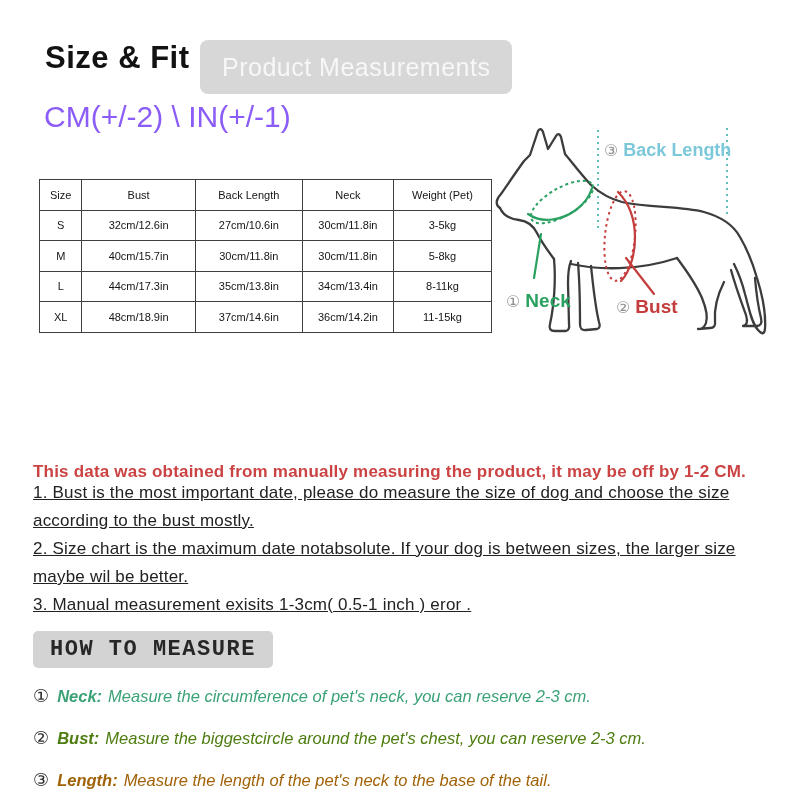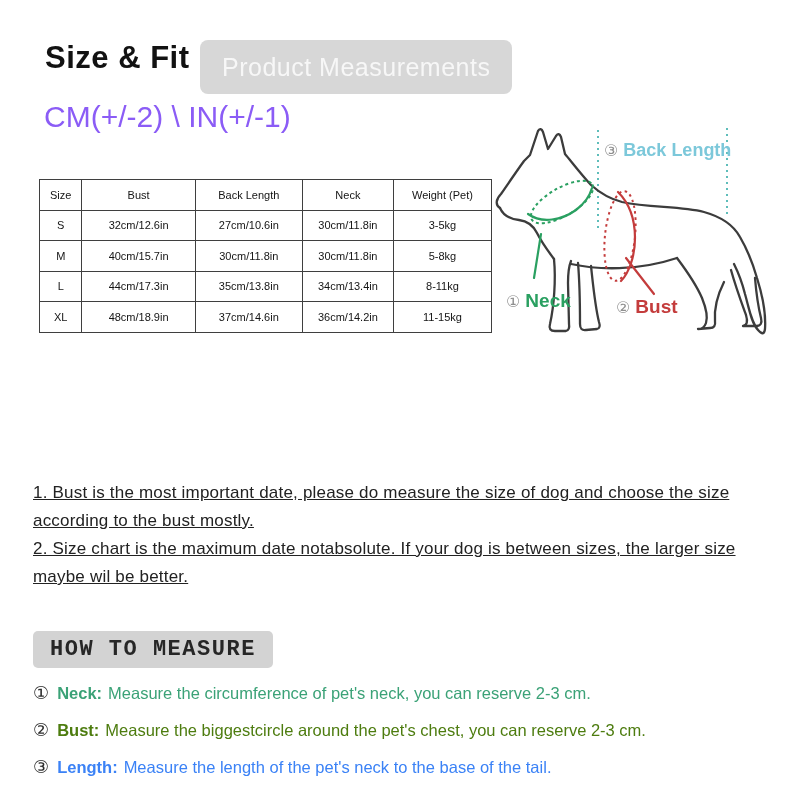--- a/index.html
+++ b/index.html
@@ -40,21 +40,21 @@
   .stroke-red-dash{fill:none;stroke:#c43c3c;stroke-width:2;stroke-dasharray:2.5 3.5;}
   
   .warning{position:absolute;left:33px;top:445px;width:730px;font-size:17px;font-weight:600;letter-spacing:.2px;}
   .notes{position:absolute;left:33px;top:479px;width:708px;font-size:17px;line-height:28px;color:#222;letter-spacing:.2px;}
   .notes p{margin:0;text-decoration:underline;}
   .htm-heading{
     position:absolute;left:33px;top:631px;padding:6px 17px;background:#d3d3d3;border-radius:5px;
     font-size:22px;font-weight:600;letter-spacing:1.5px;color:#262626;font-family:Liberation Mono, monospace;
   }
   .steps{position:absolute;left:33px;top:681px;width:740px;}
-  .step{margin-bottom:12px;font-size:16.5px;line-height:25px;white-space:nowrap;}
+  .step{margin-bottom:12px;font-size:16.5px;line-height:30px;white-space:nowrap;font-style:italic;}
   .step-num{color:#2e2e2e;font-size:18px;margin-right:8px;font-weight:400;}
   .step-label{font-weight:700;margin-right:6px;}
 </style>
 </head>
 <body>
 
 <div class="page">
 
   <div class="page-title">Size &amp; Fit</div>
   <div class="badge">Product Measurements</div>
@@ -135,33 +135,35 @@
 
       <ellipse class="stroke-red-dash" cx="142" cy="118" rx="15" ry="45" transform="rotate(6 142 118)"></ellipse>
       <path class="stroke-red" d="M140,74 C152,86 157,103 157,120 C157,138 151,155 143,163"></path>
       <path class="stroke-red" d="M148,140 L176,176"></path>
     </svg>
     <div class="fig-label lbl-backlength"><span class="fig-num">③</span><span style="color: rgb(124, 200, 218);">Back Length</span></div>
     <div class="fig-label lbl-neck"><span class="fig-num">①</span><span style="color: rgb(42, 160, 97);">Neck</span></div>
     <div class="fig-label lbl-bust"><span class="fig-num">②</span><span style="color: rgb(196, 60, 60);">Bust</span></div>
   </div>
 
+  <p class="warning" style="color: rgb(203, 67, 67);">This data was obtained from manually measuring the product, it may be off by 1-2 CM.</p>
 
   <div class="notes">
     <p>1. Bust is the most important date, please do measure the size of dog and choose the size according to the bust mostly.</p>
     <p>2. Size chart is the maximum date notabsolute. If your dog is between sizes, the larger size maybe wil be better.</p>
+    <p>3. Manual measurement exisits 1-3cm( 0.5-1 inch ) eror .</p>
   </div>
 
   <div class="htm-heading">HOW TO MEASURE</div>
 
   <div class="steps">
     <div class="step">
       <span class="step-num">①</span><span style="color: rgb(59, 162, 119);"><span class="step-label">Neck:</span><span>Measure the circumference of pet's neck, you can reserve 2-3 cm.</span></span>
     </div>
     <div class="step">
       <span class="step-num">②</span><span style="color: #4d7c0f;"><span class="step-label">Bust:</span><span>Measure the biggestcircle around the pet's chest, you can reserve 2-3 cm.</span></span>
     </div>
     <div class="step">
-      <span class="step-num">③</span><span style="color: #3b82f6;"><span class="step-label">Length:</span><span>Measure the length of the pet's neck to the base of the tail.</span></span>
+      <span class="step-num">③</span><span style="color: #a16207;"><span class="step-label">Length:</span><span>Measure the length of the pet's neck to the base of the tail.</span></span>
     </div>
   </div>
 
 </div>
 
 </body></html>

